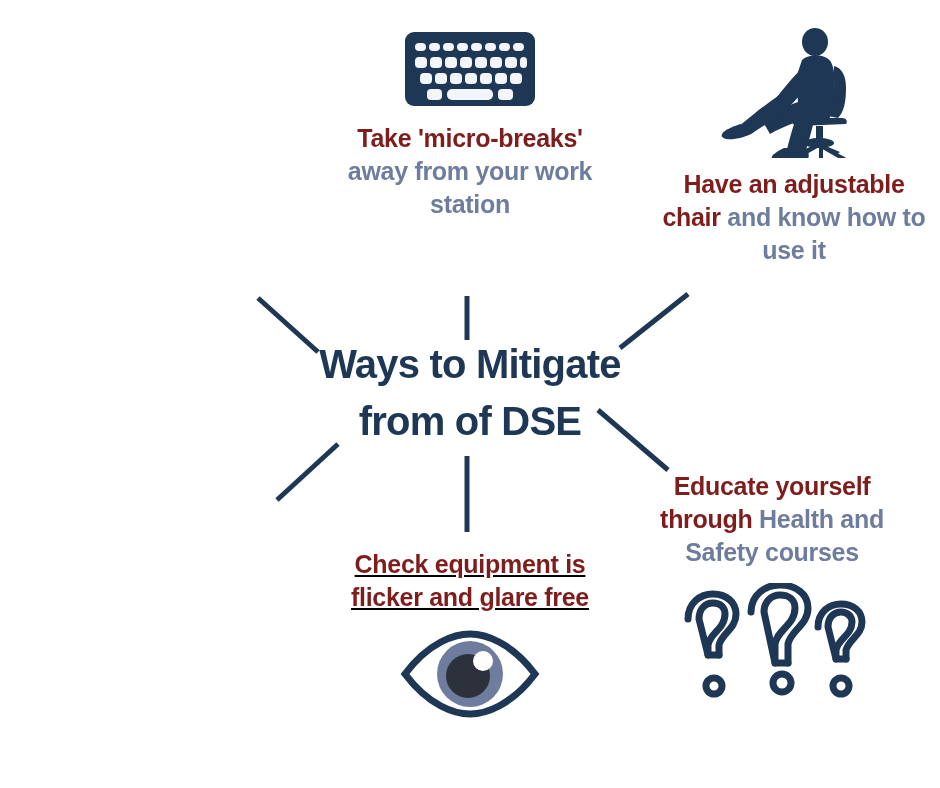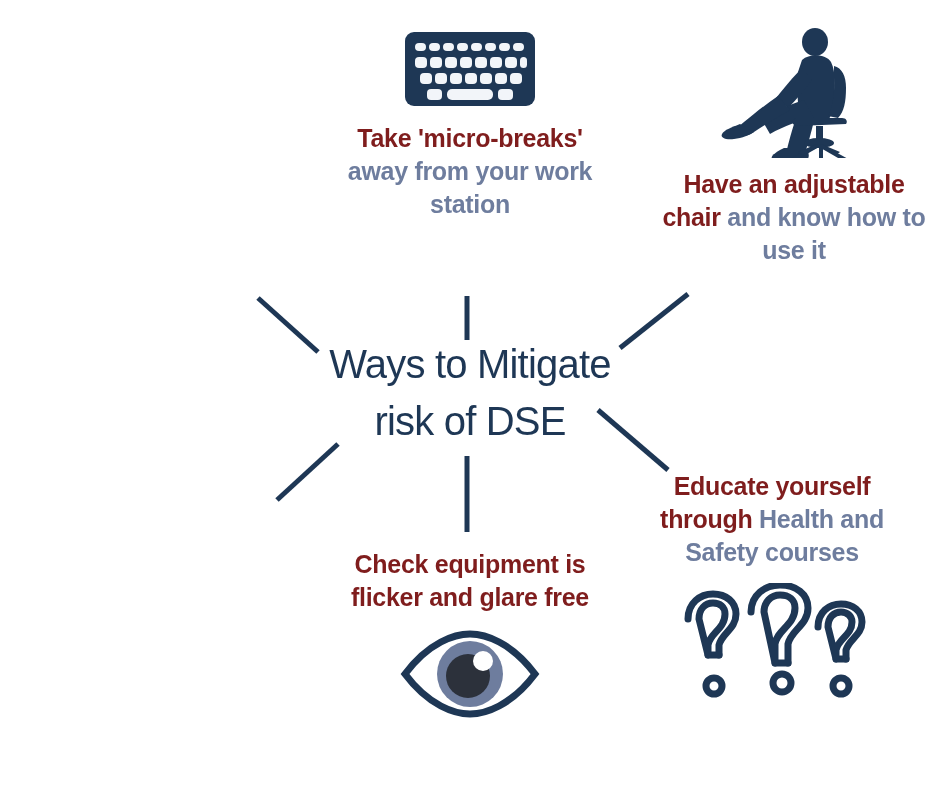--- a/index.html
+++ b/index.html
@@ -51,33 +51,33 @@
     justify-content: center;
     width: 100%;
   }
   #center-title {
     position: absolute;
     left: 230px;
     top: 336px;
     width: 480px;
     text-align: center;
     font-family: "Liberation Sans", sans-serif;
-    font-weight: normal;
+    font-weight: bold;
     font-size: 40px;
     line-height: 1.42;
     letter-spacing: -0.8px;
     color: #1e3755;
   }
 
   
   #node-watch      { left: 38px;  top: 26px;  width: 272px; }
   #node-keyboard   { left: 340px; top: 26px;  width: 260px; }
   #node-chair      { left: 632px; top: 26px;  width: 272px; margin-left: 26px; }
   #node-screen     { left: 30px;  top: 470px; width: 280px; }
-  #node-eye        { left: 330px; top: 548px; width: 280px; }
+  #node-eye        { left: 330px; top: 548px; width: 280px; text-decoration: underline; }
   #node-questions  { left: 628px; top: 470px; width: 288px; }
 
   .node .icon-wrap { margin-bottom: 10px; }
   #node-screen .icon-wrap,
   #node-eye .icon-wrap,
   #node-questions .icon-wrap { margin-bottom: 0; margin-top: 14px; }
 </style>
 </head>
 <body>
 
@@ -177,21 +177,21 @@
       </svg>
     </div>
     <div class="node-text">
       <span class="lead">Have an adjustable chair</span>
       <span class="alt">and know how to use it</span>
     </div>
   </div>
 
   <div id="center-title">
     <div>Ways to Mitigate</div>
-    <div>risk of DSE</div>
+    <div>from of DSE</div>
   </div>
 
 
   <div class="node" id="node-eye">
     <div class="node-text">
       <span class="lead">Check equipment is flicker and glare free</span>
     </div>
     <div class="icon-wrap">
       <svg width="142" height="92" viewBox="0 0 142 92">
         <path d="M6 46 C30 14 56 6 71 6 C86 6 112 14 136 46 C112 78 86 86 71 86 C56 86 30 78 6 46 Z" fill="#ffffff" stroke="#1e3755" stroke-width="7"></path>

